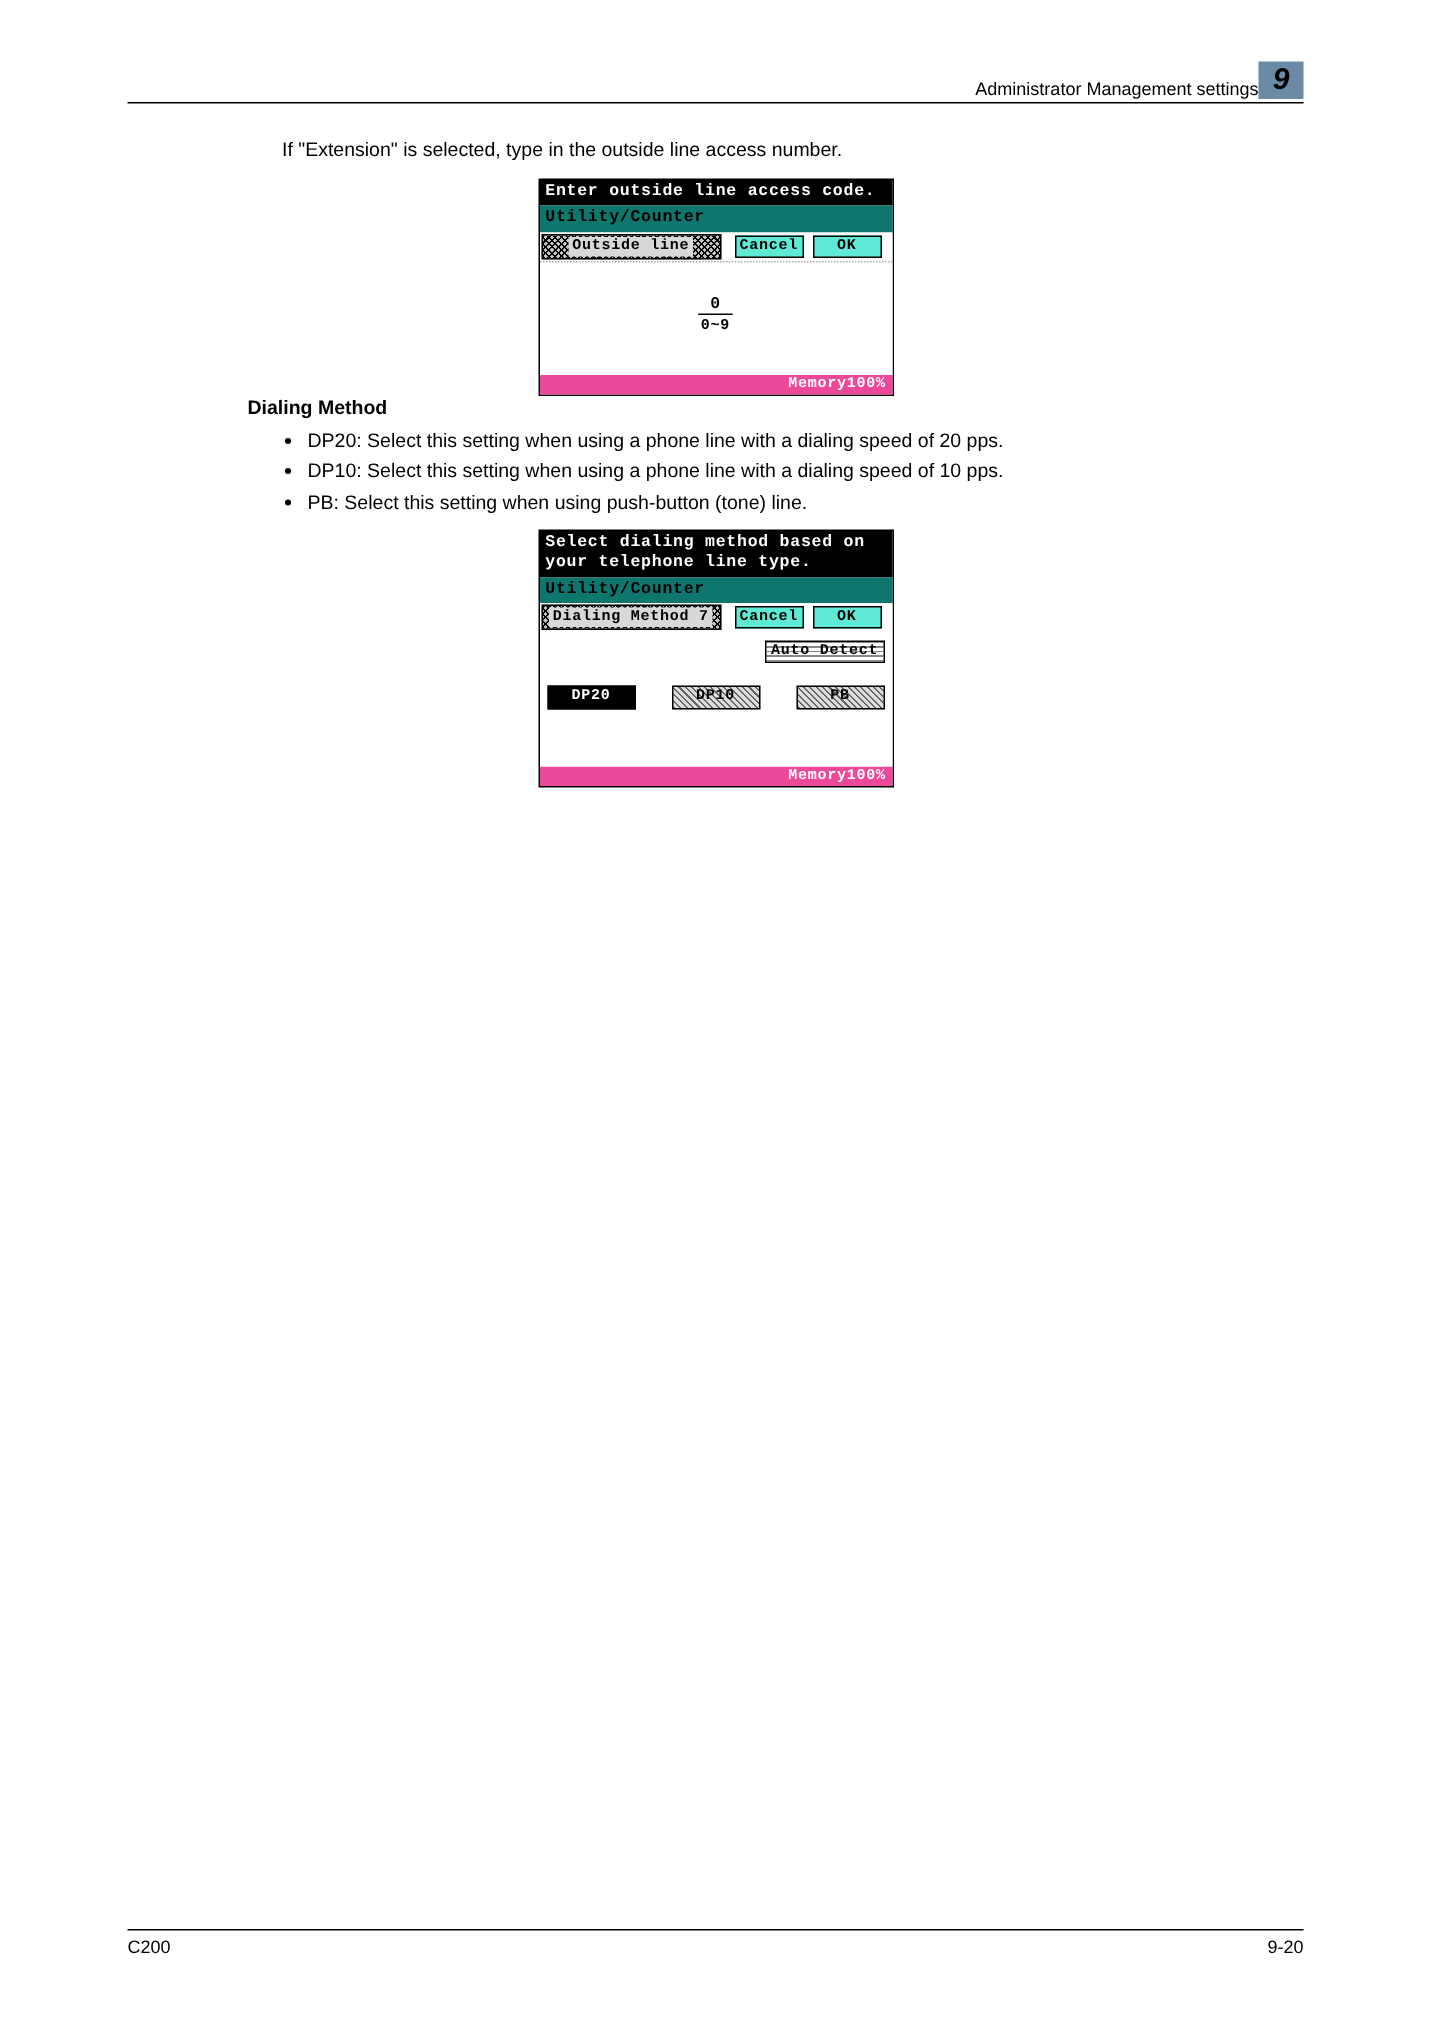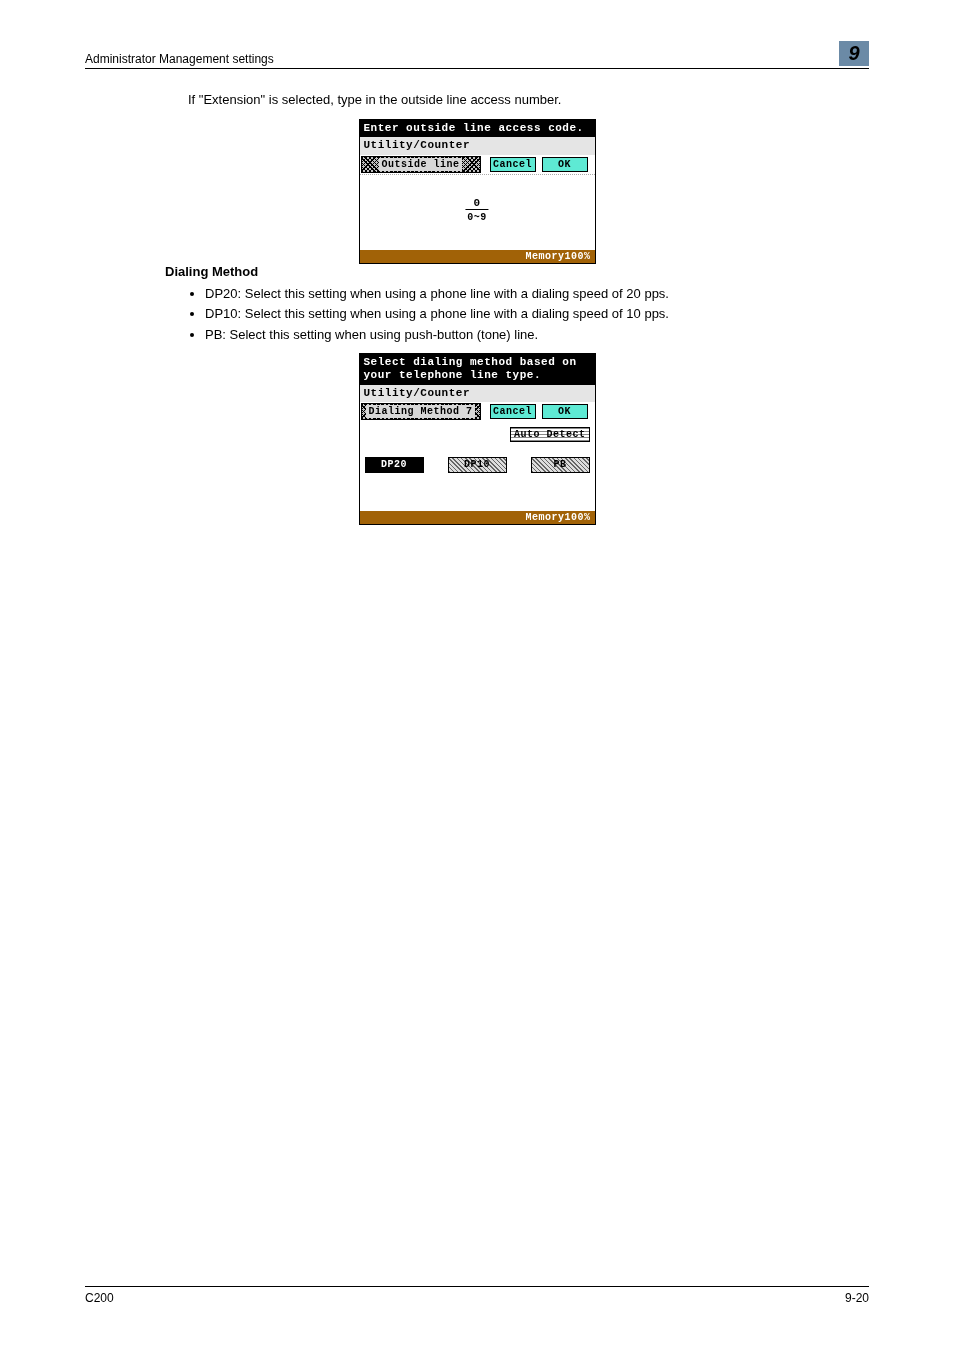--- a/index.html
+++ b/index.html
@@ -18,21 +18,21 @@
     box-sizing: border-box;
     padding: 40px 85px 40px 85px;
   }
   
   .hdr-line {
     border-bottom: 1px solid #000;
     margin-top: 4px;
     height: 22px;
     display: flex;
     align-items: flex-end;
-    justify-content: space-between;
+    justify-content: flex-end;
     padding-bottom: 2px;
   }
   .hdr-title {
     font-size: 12px;
   }
   .chapter-box {
     width: 30px;
     height: 25px;
     background: #6b8aa6;
     color: #000;
@@ -79,21 +79,21 @@
     font-weight: bold;
     letter-spacing: 0.5px;
   }
   .lcd-row-black {
     background: #000;
     color: #fff;
     padding: 2px 4px;
     line-height: 1.2;
   }
   .lcd-row-white {
-    background: #e5e5e5;
+    background: #0f766e;
     color: #000;
     padding: 2px 4px;
     line-height: 1.2;
   }
   .lcd-tab-row {
     height: 19px;
     padding: 0;
     position: relative;
     background: #fff;
   }
@@ -147,21 +147,21 @@
     border-bottom: 1px solid #000;
     display: inline-block;
     padding: 0 8px;
     font-weight: bold;
   }
   .range {
     margin-top: 2px;
     font-size: 10px;
   }
   .lcd-footer {
-    background: #a16207;
+    background: #ec4899;
     color: #fff;
     text-align: right;
     padding: 1px 4px;
     font-size: 10px;
     font-weight: bold;
     letter-spacing: 0.5px;
   }
   .lcd-mid2 {
     background: #fff;
     position: relative;

